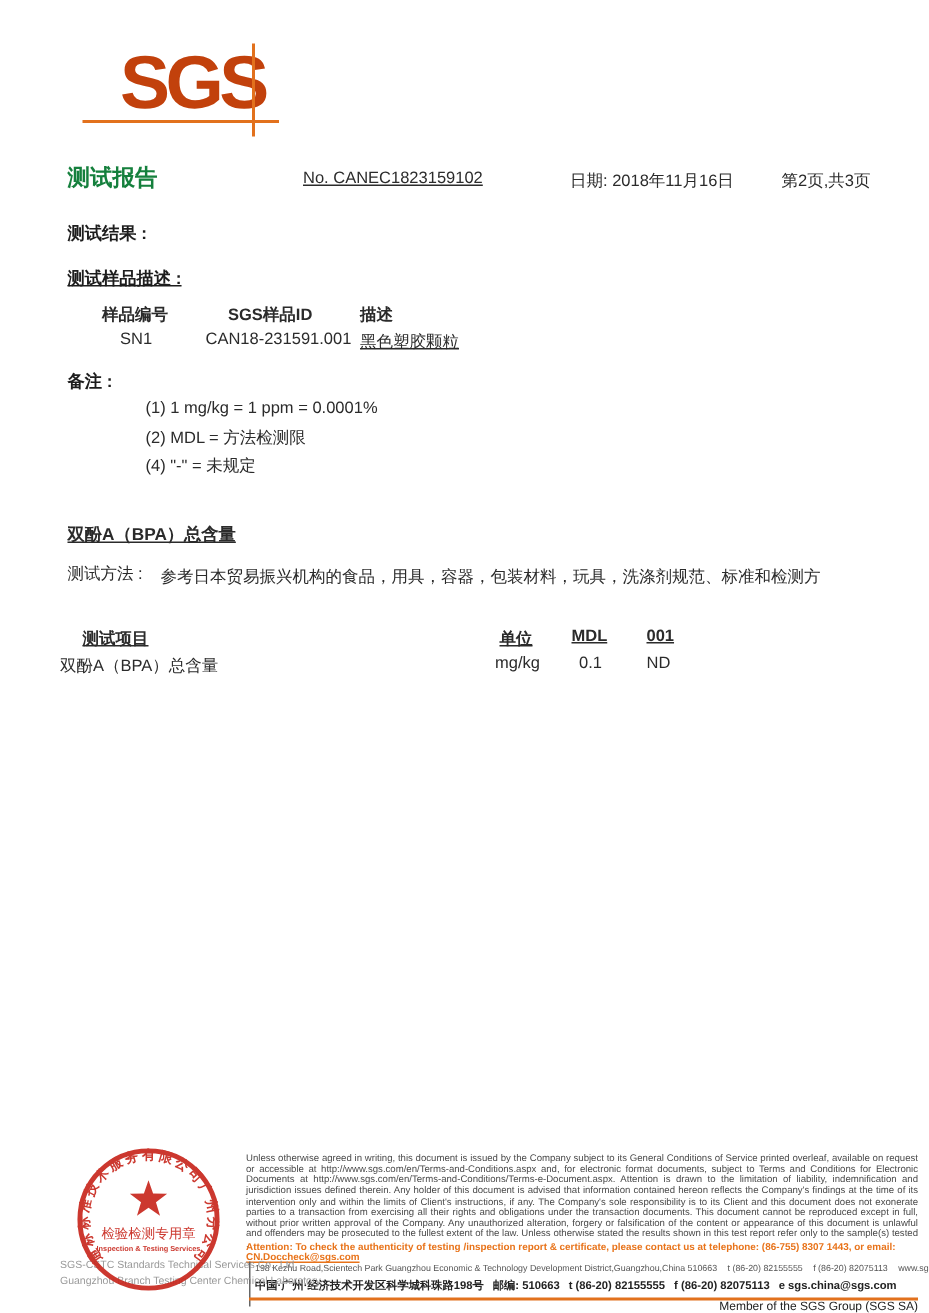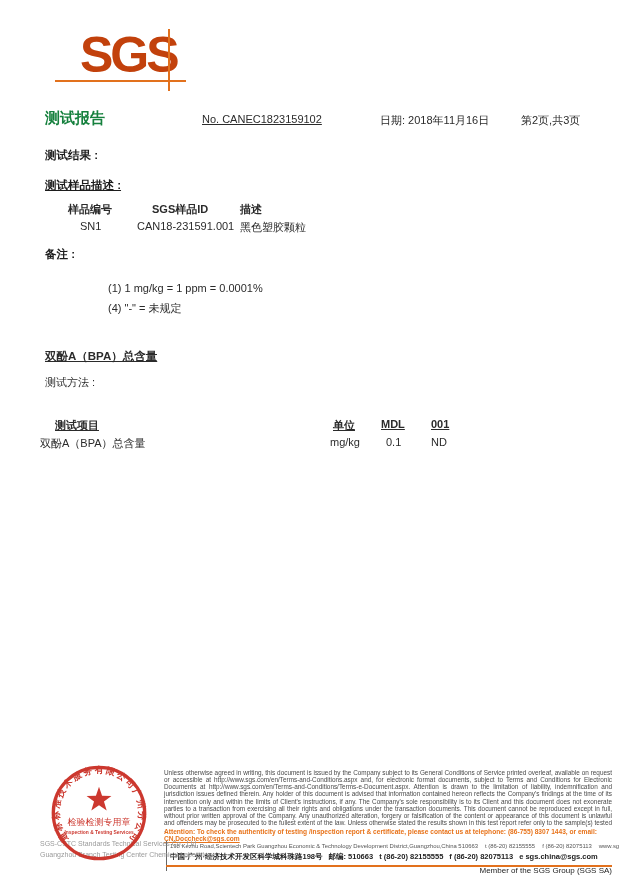--- a/index.html
+++ b/index.html
@@ -35,24 +35,24 @@
   .notes-label { left: 45px; top: 247px; }
 
   
   .st-h { font-size: 11px; font-weight: bold; }
   .st-c { font-size: 11px; }
   .st-h1 { left: 68px;  top: 202px; }
   .st-h2 { left: 152px; top: 202px; }
   .st-h3 { left: 240px; top: 202px; }
   .st-c1 { left: 80px;  top: 220px; }
   .st-c2 { left: 137px; top: 220px; }
-  .st-c3 { left: 240px; top: 220px; }
+  .st-c3 { left: 240px; top: 220px; text-decoration: underline; }
 
   
-  .notes { left: 108px; top: 263px; font-size: 11px; margin-top: 16px; }
+  .notes { left: 97px; top: 263px; font-size: 11px; }
   .notes div { line-height: 19.5px; }
 
   
   .bpa-heading { left: 45px; top: 349px; font-size: 11.5px; font-weight: bold; text-decoration: underline; }
   .method-label { left: 45px; top: 375px; font-size: 11px; }
   .method-text { left: 107px; top: 375px; width: 480px; font-size: 11px; line-height: 20px; }
   .method-text div { white-space: nowrap; }
 
   
   .rt-h { font-size: 11px; font-weight: bold; text-decoration: underline; }
@@ -107,26 +107,28 @@
 <div class="abs st-h st-h1">样品编号</div>
 <div class="abs st-h st-h2">SGS样品ID</div>
 <div class="abs st-h st-h3">描述</div>
 <div class="abs st-c st-c1">SN1</div>
 <div class="abs st-c st-c2">CAN18-231591.001</div>
 <div class="abs st-c st-c3">黑色塑胶颗粒</div>
 
 <div class="abs sec-label notes-label">备注 :</div>
 <div class="abs notes">
   <div>(1) 1 mg/kg = 1 ppm = 0.0001%</div>
+  <div>(2) MDL = 方法检测限</div>
   <div>(4) "-" = 未规定</div>
 </div>
 
 <div class="abs bpa-heading">双酚A（BPA）总含量</div>
 <div class="abs method-label">测试方法 :</div>
 <div class="abs method-text">
+  <div>参考日本贸易振兴机构的食品，用具，容器，包装材料，玩具，洗涤剂规范、标准和检测方</div>
 </div>
 
 <div class="abs rt-h rt-it rt-h1">测试项目</div>
 <div class="abs rt-h rt-it rt-h2">单位</div>
 <div class="abs rt-h rt-h3">MDL</div>
 <div class="abs rt-h rt-it rt-h4">001</div>
 <div class="abs rt-c rt-c1">双酚A（BPA）总含量</div>
 <div class="abs rt-c rt-c2">mg/kg</div>
 <div class="abs rt-c rt-c3">0.1</div>
 <div class="abs rt-c rt-c4">ND</div>

